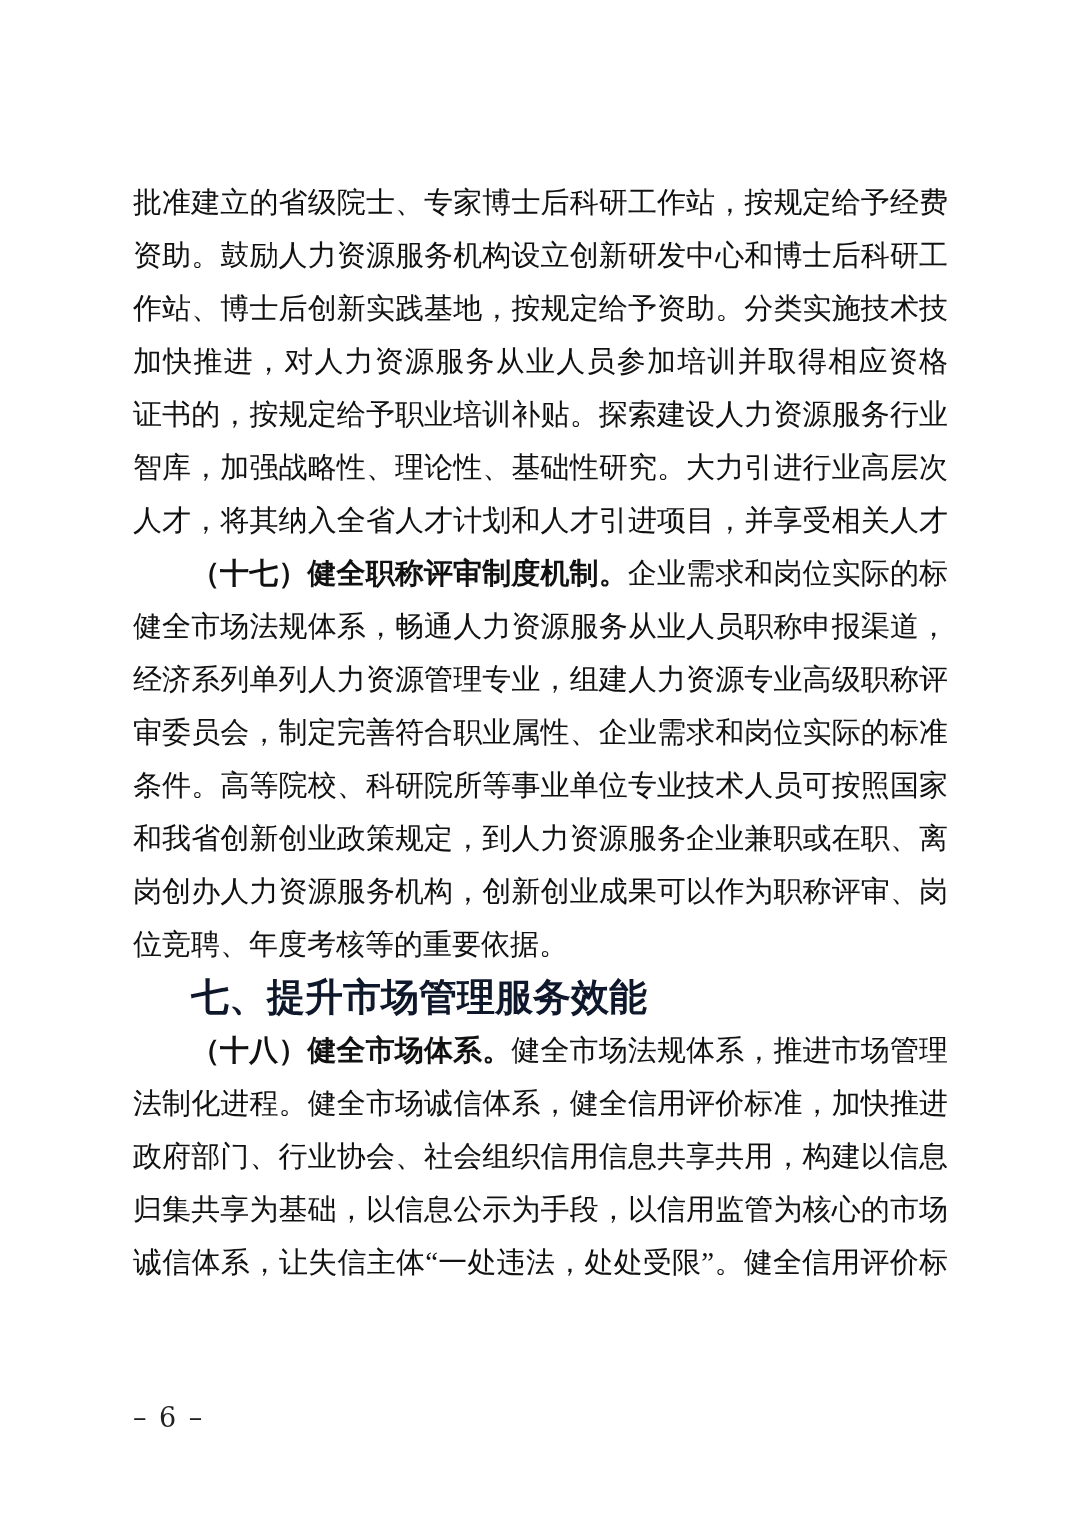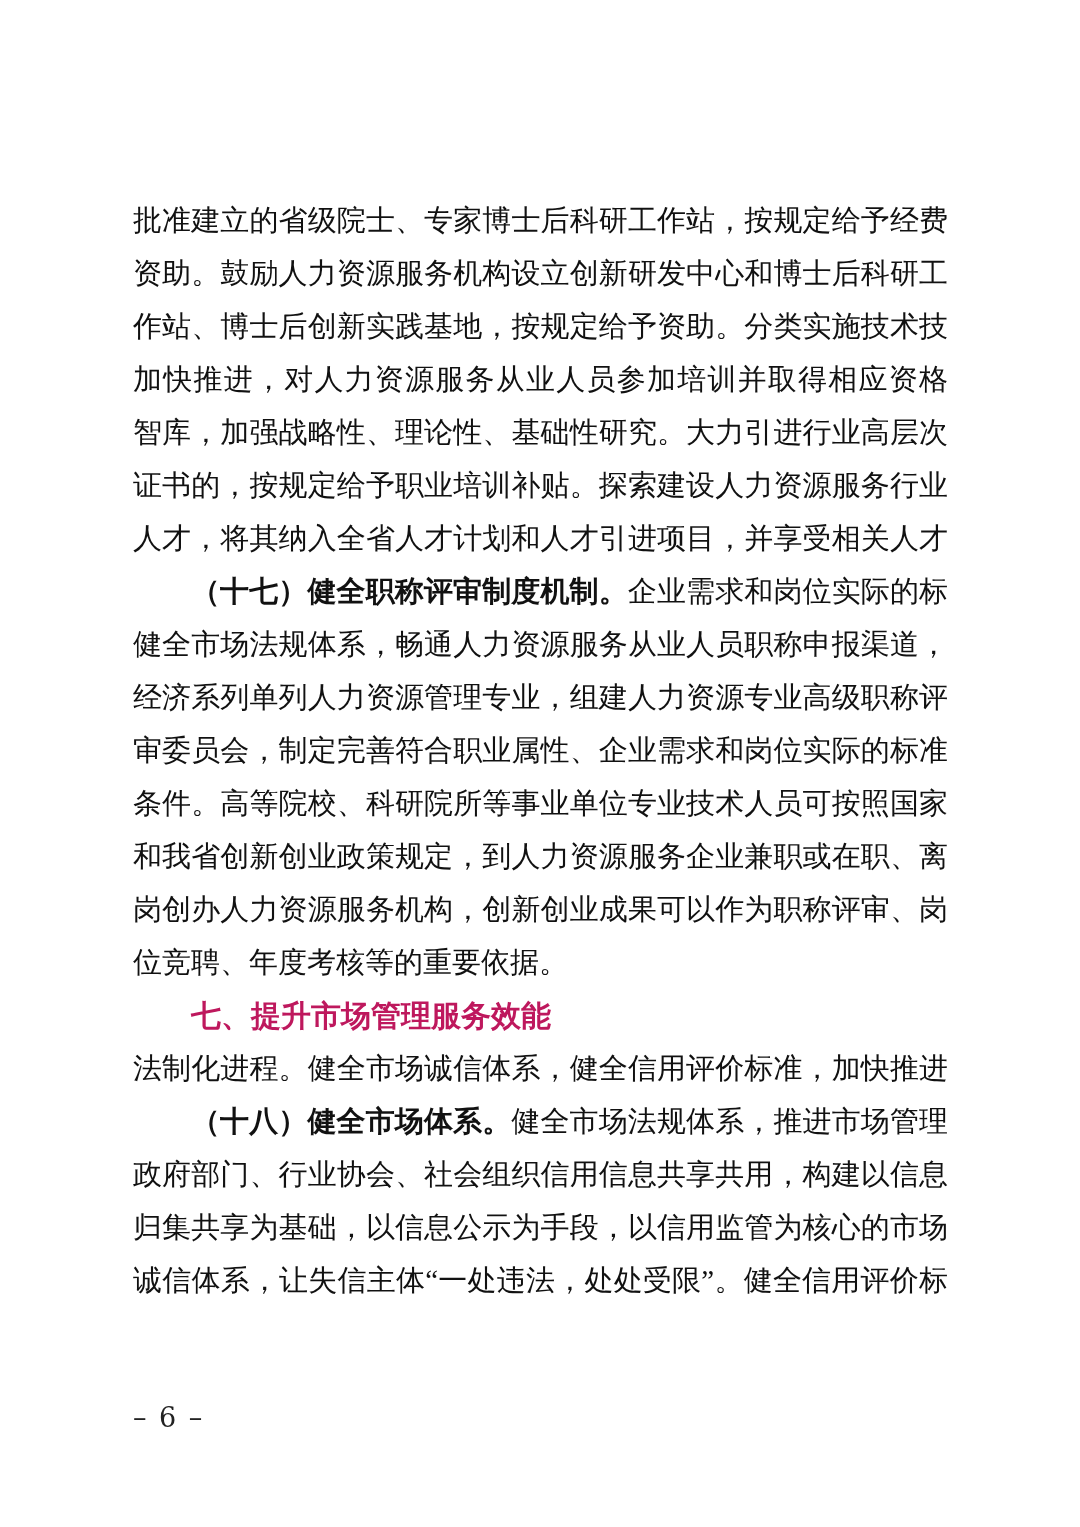--- a/index.html
+++ b/index.html
@@ -8,21 +8,21 @@
     height: 1527px;
     background: #ffffff;
     position: relative;
     font-family: "Liberation Serif", serif;
     color: #111111;
     overflow: hidden;
   }
   .doc {
     position: absolute;
     left: 133px;
-    top: 194px;
+    top: 176px;
     width: 815px;
   }
   .line {
     height: 53px;
     line-height: 53px;
     font-size: 29px;
     letter-spacing: 0;
     text-align: justify;
     text-align-last: justify;
     overflow: hidden;
@@ -36,22 +36,22 @@
   }
   .lead {
     font-weight: bold;
   }
   .heading {
     height: 53px;
     line-height: 53px;
     padding-left: 58px;
     font-family: "Liberation Sans", sans-serif;
     font-weight: bold;
-    font-size: 30px;
-    color: #be185d;
+    font-size: 38px;
+    color: #0f172a;
     text-align: left;
     text-align-last: left;
   }
   .page-number {
     position: absolute;
     left: 133px;
     top: 1402px;
     font-family: "DejaVu Serif", serif;
     font-size: 27px;
     color: #222222;
@@ -60,40 +60,40 @@
 </style>
 </head>
 <body>
 
 <div class="doc">
 
   <div class="line">批准建立的省级院士、专家博士后科研工作站，按规定给予经费</div>
   <div class="line">资助。鼓励人力资源服务机构设立创新研发中心和博士后科研工</div>
   <div class="line">作站、博士后创新实践基地，按规定给予资助。分类实施技术技</div>
   <div class="line">加快推进，对人力资源服务从业人员参加培训并取得相应资格</div>
+  <div class="line">证书的，按规定给予职业培训补贴。探索建设人力资源服务行业</div>
   <div class="line">智库，加强战略性、理论性、基础性研究。大力引进行业高层次</div>
-  <div class="line">证书的，按规定给予职业培训补贴。探索建设人力资源服务行业</div>
   <div class="line">人才，将其纳入全省人才计划和人才引进项目，并享受相关人才</div>
 
   <div class="line indent">
     <span class="lead">（十七）健全职称评审制度机制。</span><span>企业需求和岗位实际的标准</span>
   </div>
   <div class="line">健全市场法规体系，畅通人力资源服务从业人员职称申报渠道，在</div>
   <div class="line">经济系列单列人力资源管理专业，组建人力资源专业高级职称评</div>
   <div class="line">审委员会，制定完善符合职业属性、企业需求和岗位实际的标准</div>
   <div class="line">条件。高等院校、科研院所等事业单位专业技术人员可按照国家</div>
   <div class="line">和我省创新创业政策规定，到人力资源服务企业兼职或在职、离</div>
   <div class="line">岗创办人力资源服务机构，创新创业成果可以作为职称评审、岗</div>
   <div class="line short">位竞聘、年度考核等的重要依据。</div>
 
   <div class="heading">七、提升市场管理服务效能</div>
 
-  <div class="line">法制化进程。健全市场诚信体系，健全信用评价标准，加快推进</div>
   <div class="line indent">
     <span class="lead">（十八）健全市场体系。</span><span>健全市场法规体系，推进市场管理</span>
   </div>
+  <div class="line">法制化进程。健全市场诚信体系，健全信用评价标准，加快推进</div>
   <div class="line">政府部门、行业协会、社会组织信用信息共享共用，构建以信息</div>
   <div class="line">归集共享为基础，以信息公示为手段，以信用监管为核心的市场</div>
   <div class="line">诚信体系，让失信主体“一处违法，处处受限”。健全信用评价标准</div>
 
 </div>
 
 <div class="page-number">– 6 –</div>
 
 </body></html>

